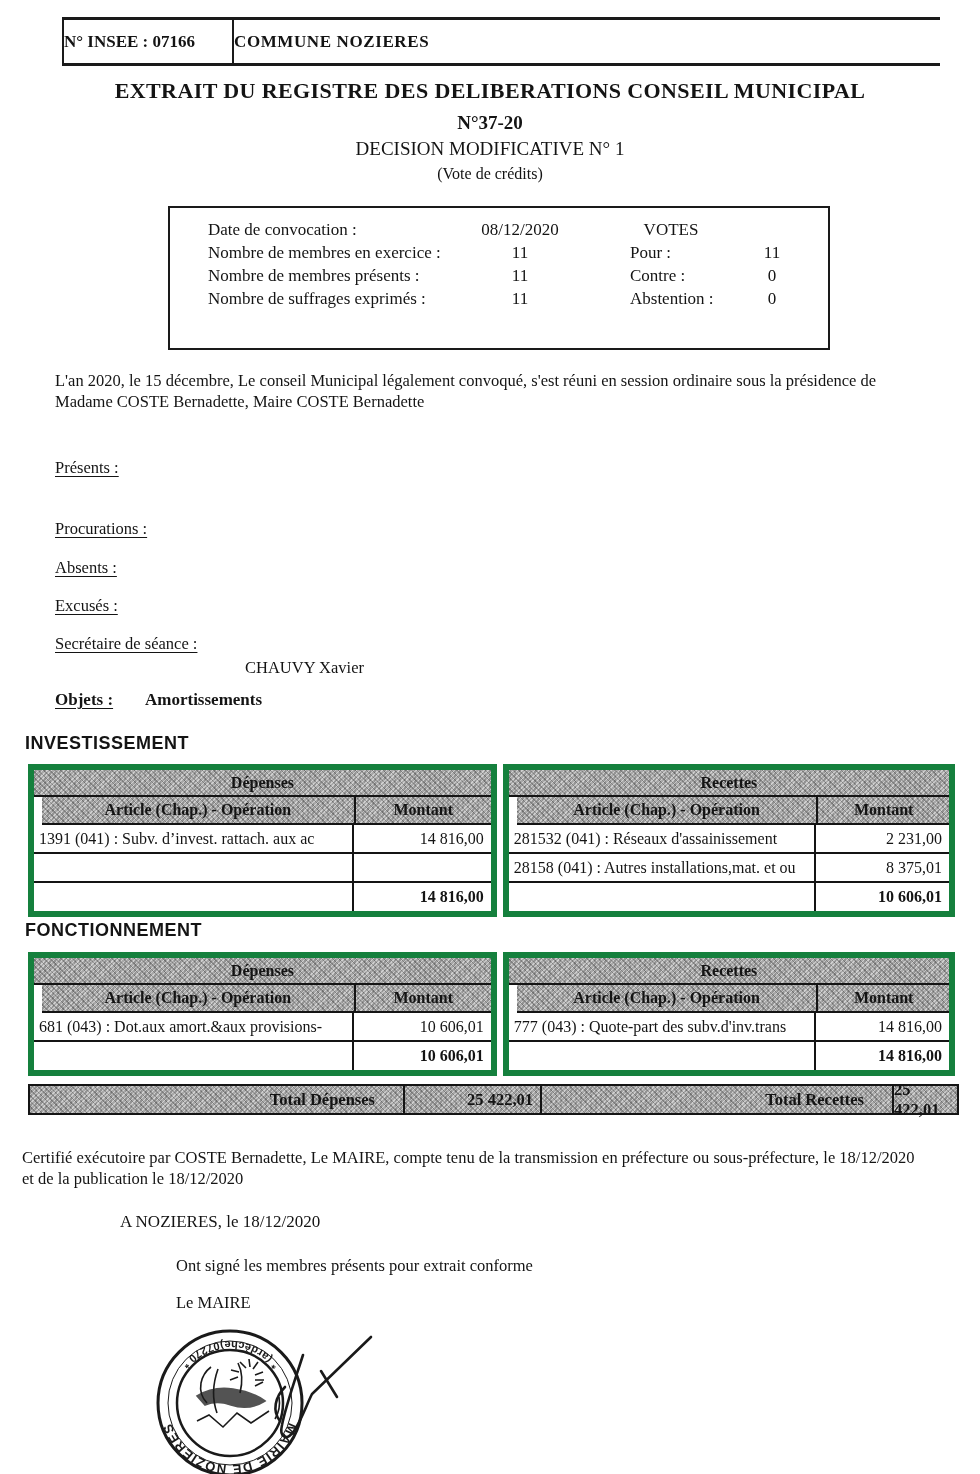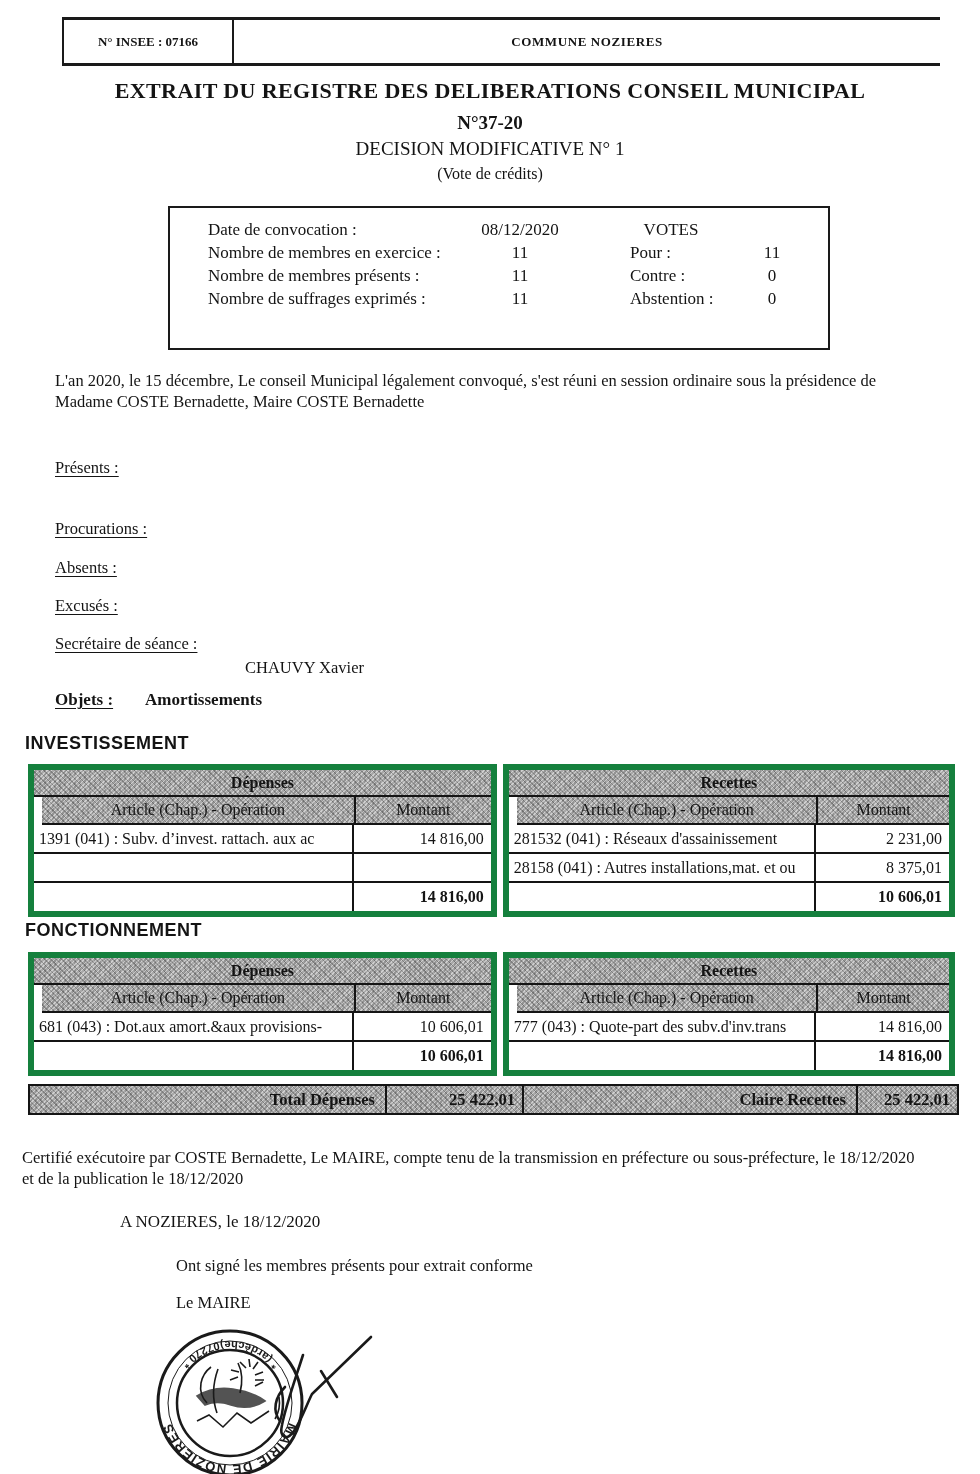--- a/index.html
+++ b/index.html
@@ -6,21 +6,21 @@
   .page{
     position:relative;width:980px;height:1474px;margin:0 auto;background:#ffffff;
     color:#141414;font-family:"Liberation Serif", serif;overflow:hidden;
   }
   
   .header-band{
     position:absolute;left:62px;top:17px;width:878px;height:43px;
     border-top:3px solid #1a1a1a;border-bottom:3px solid #1a1a1a;
     display:flex;align-items:stretch;
   }
-  .hb-cell{display:flex;align-items:center;justify-content:center;font-weight:bold;font-size:13px;white-space:nowrap;}
+  .hb-cell{display:flex;align-items:center;justify-content:flex-start;font-weight:bold;font-size:17px;white-space:nowrap;}
   .hb-left{width:168px;border-left:2px solid #1a1a1a;border-right:2px solid #1a1a1a;}
   .hb-mid{flex:1;letter-spacing:.6px;}
   .hb-right{width:163px;border-left:2px solid #1a1a1a;border-right:2px solid #1a1a1a;}
   
   .center-line{position:absolute;left:0;width:100%;text-align:center;white-space:nowrap;}
   .doc-title{top:78px;font-size:22px;font-weight:bold;letter-spacing:.4px;}
   .doc-number{top:112px;font-size:19px;font-weight:bold;}
   .doc-subtitle{top:138px;font-size:19px;}
   .doc-subtitle2{top:165px;font-size:16px;}
   
@@ -57,35 +57,35 @@
   .ft-right{width:449px;}
   .hatch{
     background-color:#a9a9a9;
     background-image:
       repeating-linear-gradient(45deg, rgba(30,30,30,.30) 0 1px, rgba(0,0,0,0) 1px 4px),
       repeating-linear-gradient(135deg, rgba(255,255,255,.45) 0 1px, rgba(0,0,0,0) 1px 3px),
       repeating-linear-gradient(90deg, rgba(50,50,50,.18) 0 2px, rgba(0,0,0,0) 2px 5px);
   }
   .t-title{height:25px;line-height:25px;text-align:center;font-weight:bold;border-bottom:2px solid #141414;}
   .t-row{display:flex;border-bottom:2px solid #141414;height:27px;align-items:center;}
-  .t-row.t-cols{height:26px;font-weight:normal;margin-left:8px;}
+  .t-row.t-cols{height:26px;font-weight:bold;margin-left:8px;}
   .t-row:last-child{border-bottom:none;}
   .t-row.t-total{height:28px;}
   .c-article{flex:1;padding:0 5px;white-space:nowrap;overflow:hidden;}
   .c-montant{width:27%;align-self:stretch;display:flex;align-items:center;justify-content:flex-end;
     border-left:2px solid #141414;padding:0 7px;white-space:nowrap;}
   .t-cols .c-article,.t-cols .c-montant{justify-content:center;text-align:center;}
   .t-total .c-montant{font-weight:bold;}
   
   .totals-band{
     position:absolute;left:28px;top:1084px;width:927px;height:27px;
     border:2px solid #141414;display:flex;font-size:16.5px;font-weight:bold;align-items:stretch;
   }
   .tb-cell{display:flex;align-items:center;}
-  .tb-label{justify-content:flex-end;padding-right:10px;}
+  .tb-label{justify-content:flex-end;padding-right:28px;}
   .tb-amt{justify-content:flex-end;padding-right:7px;border-left:2px solid #141414;}
   .tb-l1{width:345px;}
   .tb-a1{width:128px;}
   .tb-l2{width:322px;border-left:2px solid #141414;}
   .tb-a2{flex:1;}
   
   .certify-para{left:22px;top:1147px;width:900px;}
   .place-date{position:absolute;left:120px;top:1212px;font-size:17px;}
   .signed-line{position:absolute;left:176px;top:1256px;font-size:16.5px;}
   .maire-line{position:absolute;left:176px;top:1293px;font-size:16.5px;}
@@ -221,21 +221,21 @@
       <div class="t-row t-total">
         <div class="c-article"></div>
         <div class="c-montant">14 816,00</div>
       </div>
     </div>
   </div>
 
   <div class="totals-band hatch">
     <div class="tb-cell tb-label tb-l1">Total Dépenses</div>
     <div class="tb-cell tb-amt tb-a1">25 422,01</div>
-    <div class="tb-cell tb-label tb-l2">Claire Recettes</div>
+    <div class="tb-cell tb-label tb-l2">Total Recettes</div>
     <div class="tb-cell tb-amt tb-a2">25 422,01</div>
   </div>
 
   <div class="para certify-para">Certifié exécutoire par COSTE Bernadette, Le MAIRE, compte tenu de la transmission en préfecture ou sous-préfecture, le 18/12/2020 et de la publication le 18/12/2020</div>
   <div class="place-date">A NOZIERES, le 18/12/2020</div>
   <div class="signed-line">Ont signé les membres présents pour extrait conforme</div>
   <div class="maire-line">Le MAIRE</div>
 
   <svg class="stamp" viewBox="0 0 290 155" aria-hidden="true">
     <g transform="rotate(180 105 78)" stroke="#1a1a1a" fill="none">

